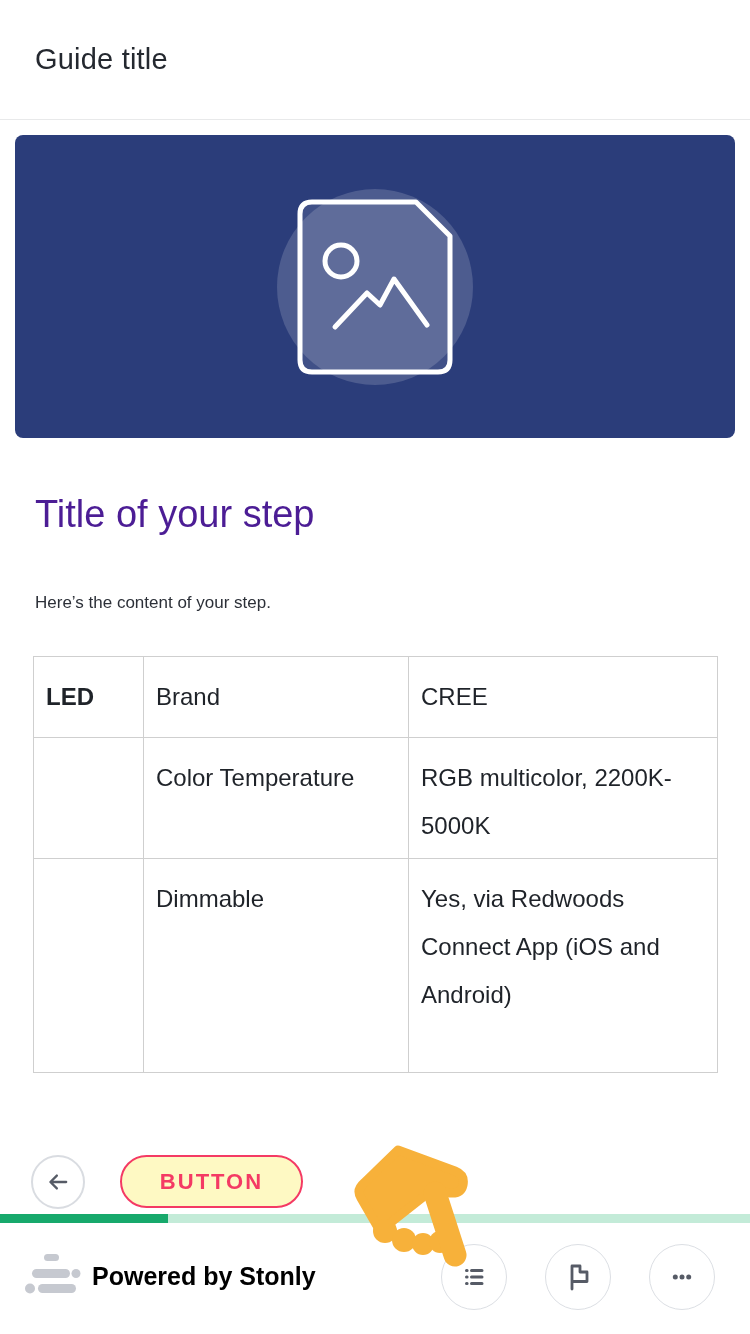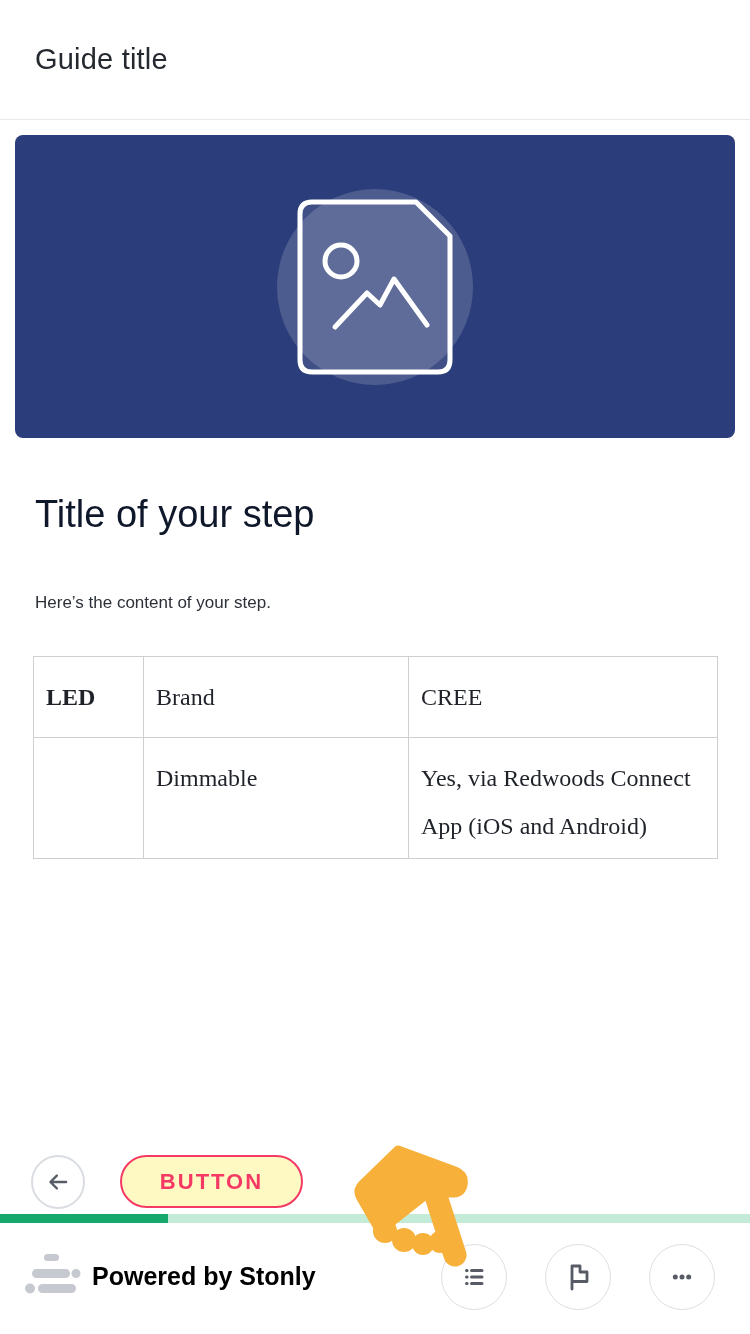--- a/index.html
+++ b/index.html
@@ -7,32 +7,31 @@
     width:750px;height:1334px;position:relative;overflow:hidden;
     background:#ffffff;font-family:"Liberation Sans",sans-serif;color:#24282f;
   }
   
   .header{height:119px;border-bottom:1px solid #e8e9ea;display:flex;align-items:center;text-align:center;}
   .header-title{margin-left:35px;font-size:29px;font-weight:500;color:#24282f;letter-spacing:.2px;}
   
   .banner{margin:15px 15px 0;height:303px;border-radius:8px;background:#2b3d7a;}
   .banner svg{display:block;width:720px;height:303px;}
   
-  .step-title{margin:54px 35px 0;font-size:38px;line-height:44px;font-weight:500;color:#0f172a;}
+  .step-title{margin:54px 35px 0;font-size:38px;line-height:44px;font-weight:500;color:#4c1d95;}
   .step-body{margin:50px 35px 0;font-size:17px;line-height:34px;color:#2c3038;}
   
   table.step-table{
     margin:36px 0 0 33px;border-collapse:collapse;table-layout:fixed;width:684px;
     font-size:24px;color:#1f2329;
   }
   table.step-table td{
     border:1px solid #cfcfcf;vertical-align:top;
     padding:16px 24px 8px 12px;line-height:48px;box-sizing:border-box;
     word-wrap:break-word;
-    font-family:Liberation Serif, serif;
   }
   table.step-table td:first-child{font-weight:700;}
   table.step-table col.c1{width:110px;} table.step-table col.c2{width:265px;} table.step-table col.c3{width:309px;}
   table.step-table tr:nth-child(1) td{height:81px;}
   table.step-table tr:nth-child(2) td{height:121px;}
   table.step-table tr:nth-child(3) td{height:214px;}
   
   .back-button{
     position:absolute;left:31px;top:1155px;width:54px;height:54px;border-radius:50%;
     border:2px solid #d9dce1;background:#fff;display:flex;align-items:center;justify-content:center;
@@ -85,20 +84,25 @@
       <col class="c3">
     </colgroup>
   <tbody>
     <tr>
       <td>LED</td>
       <td>Brand</td>
       <td>CREE</td>
     </tr>
     <tr>
       <td></td>
+      <td>Color Temperature</td>
+      <td>RGB multicolor, 2200K-5000K</td>
+    </tr>
+    <tr>
+      <td></td>
       <td>Dimmable</td>
       <td>Yes, via Redwoods Connect App (iOS and Android)</td>
     </tr>
   </tbody>
 </table>
 
 <div class="back-button">
   <svg width="28" height="28" viewBox="0 0 24 24">
     <path d="M19,12 H6 M11,6.5 L5.5,12 L11,17.5" fill="none" stroke="#565b66" stroke-width="2" stroke-linecap="round" stroke-linejoin="round"></path>
   </svg>

